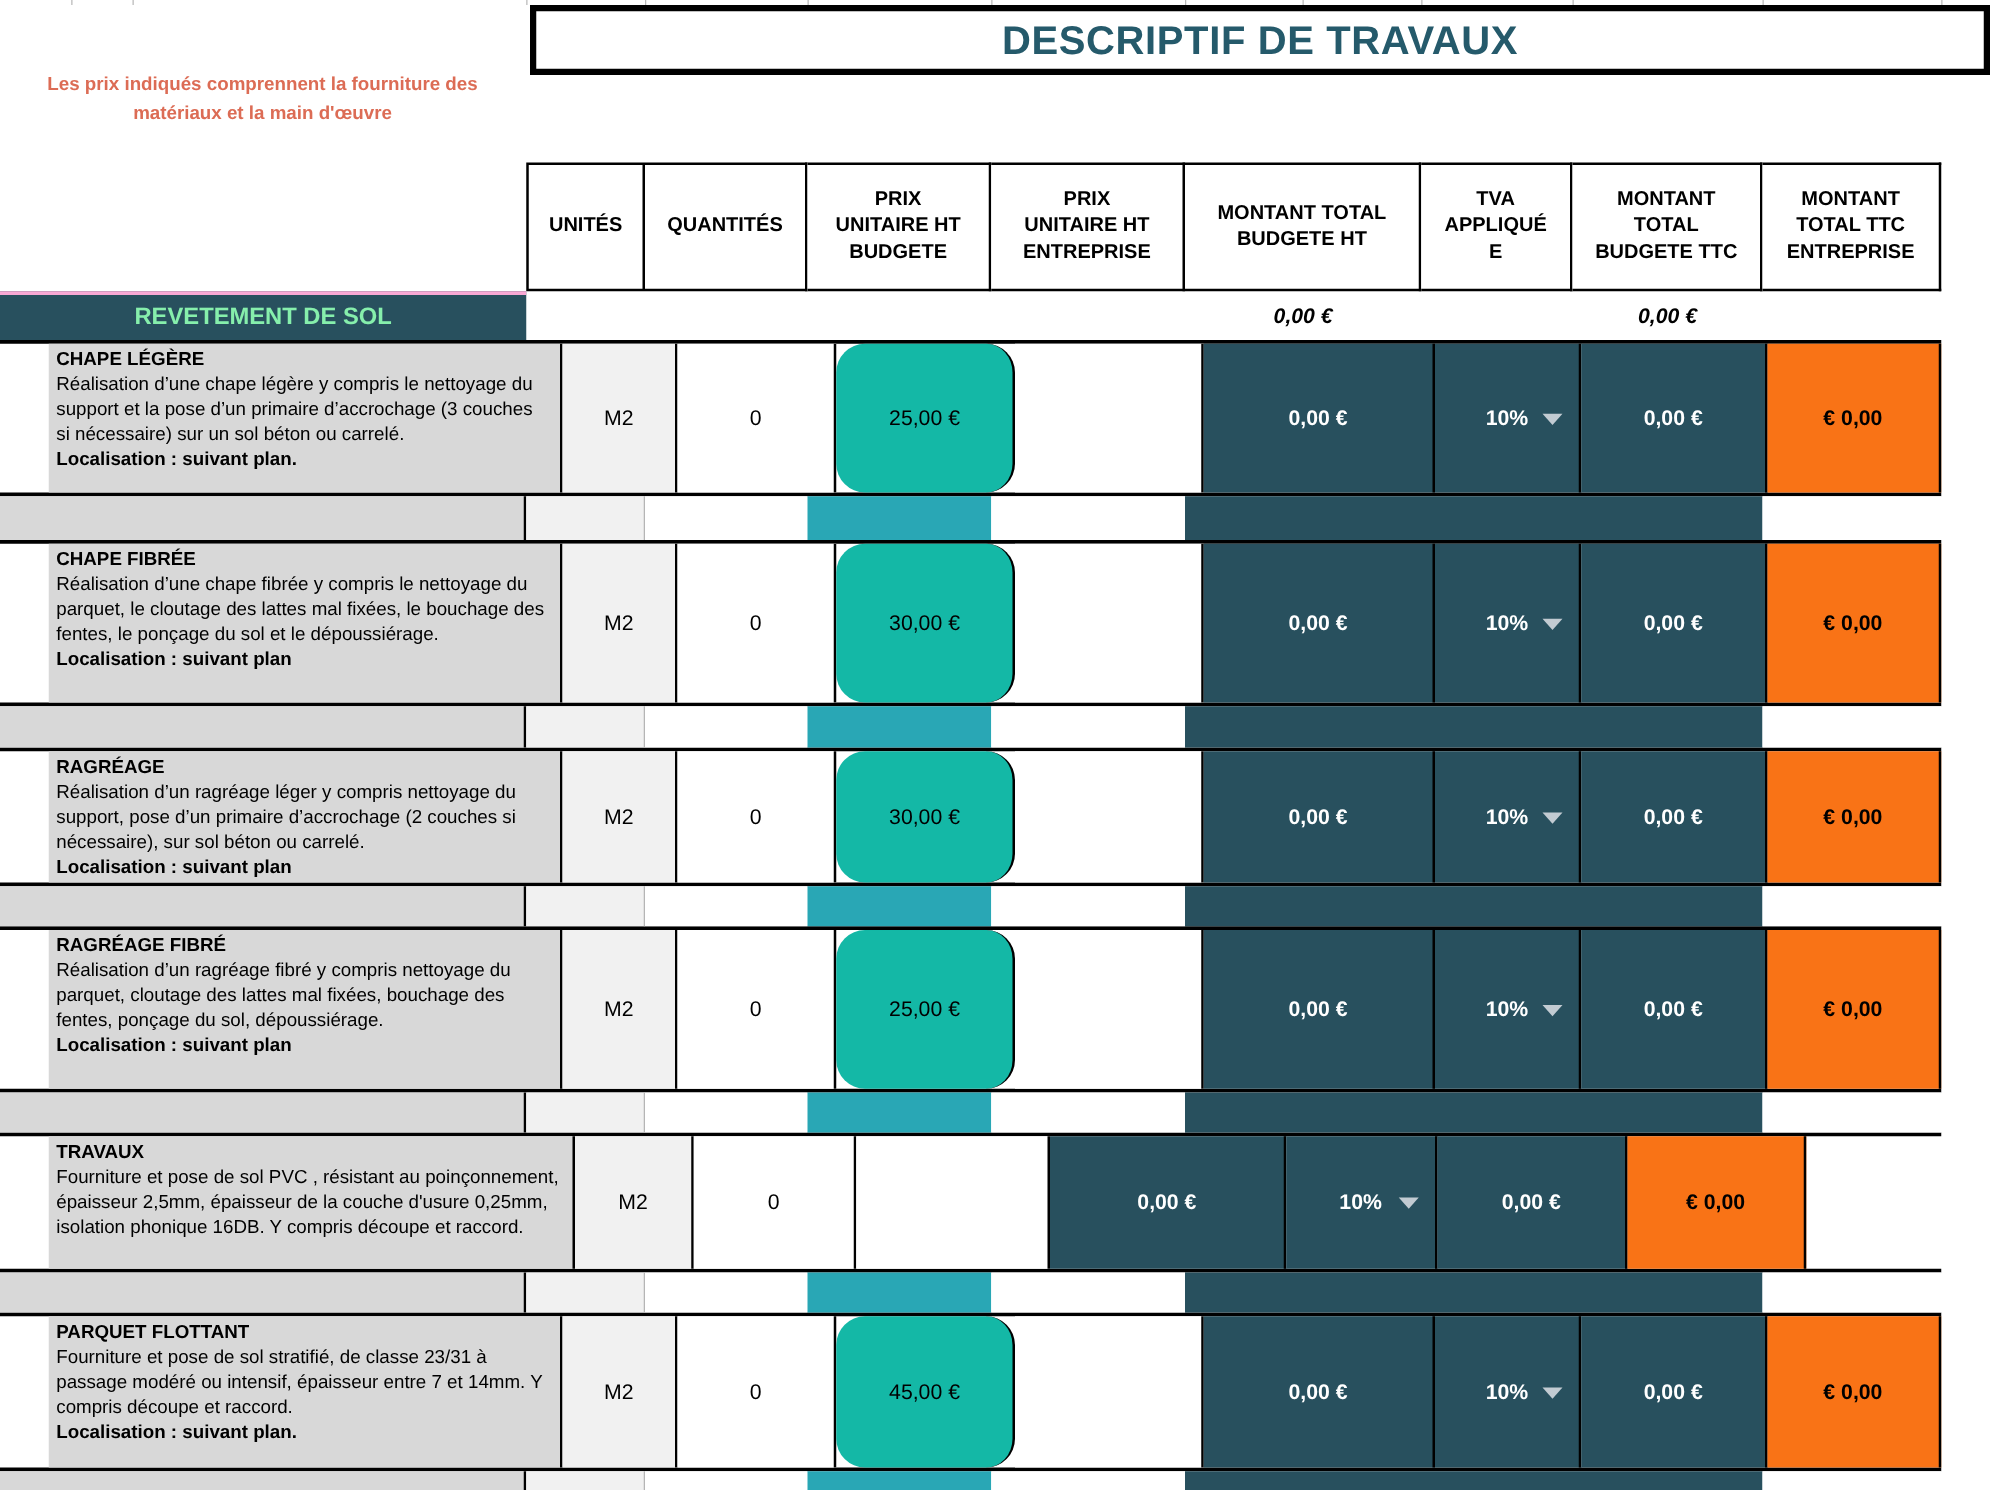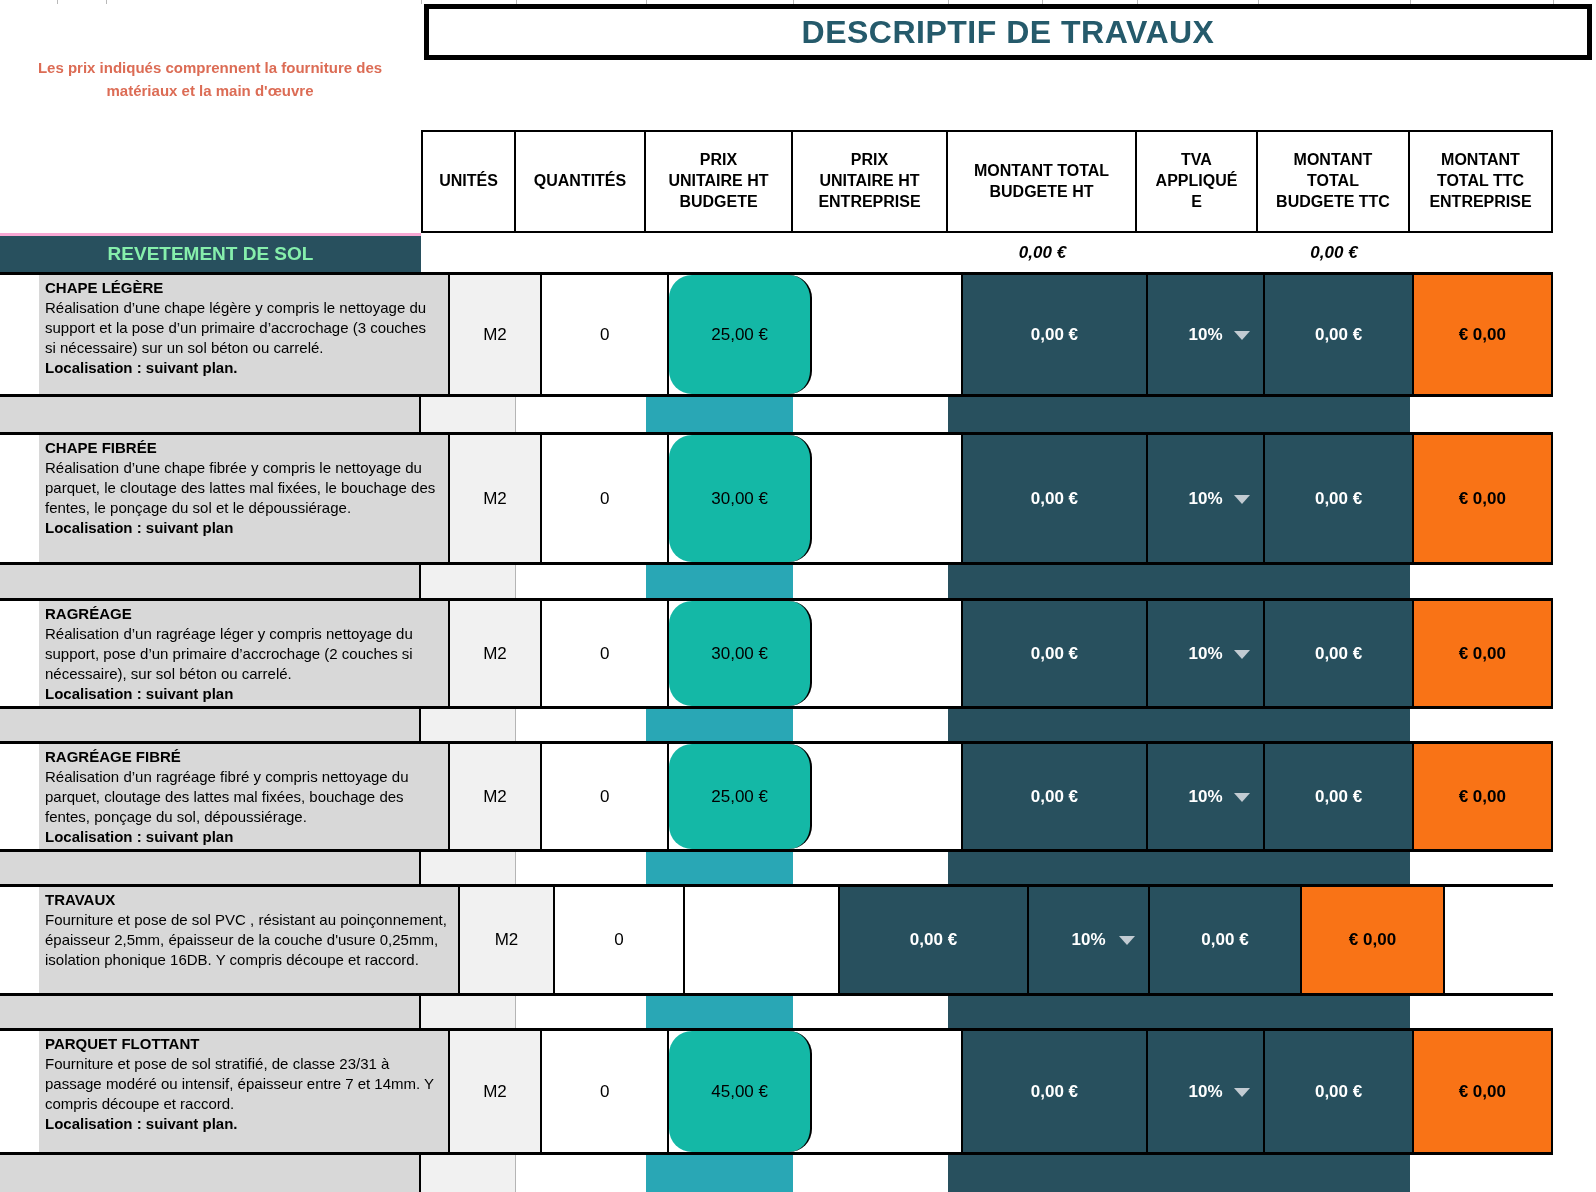--- a/index.html
+++ b/index.html
@@ -207,21 +207,21 @@
   <div class="frow srow" style="height:32px">
     <div class="c1 s s-desc"></div>
       <div class="c2 s s-unit"></div>
     <div class="c3 s s-qty"></div>
       <div class="c4 s s-pb"></div>
     <div class="c5 s s-pe"></div>
       <div class="s s-dark"></div>
     <div class="c9 s s-ent"></div>
   </div>
 
-  <div class="frow trow" style="height:111px">
+  <div class="frow trow" style="height:133px">
     <div class="c1 cell desc">
       <span class="ttl">RAGRÉAGE FIBRÉ</span>
       <span class="body">Réalisation d’un ragréage fibré y compris nettoyage du parquet, cloutage des lattes mal fixées, bouchage des fentes, ponçage du sol, dépoussiérage.</span>
       <span class="loc">Localisation : suivant plan</span>
     </div>
     <div class="c2 cell unit">M2</div>
     <div class="c3 cell qty">0</div>
     <div class="c4 cell pb">25,00 €</div>
     <div class="c5 cell pe"></div>
     <div class="c6 cell mht">0,00 €</div>

